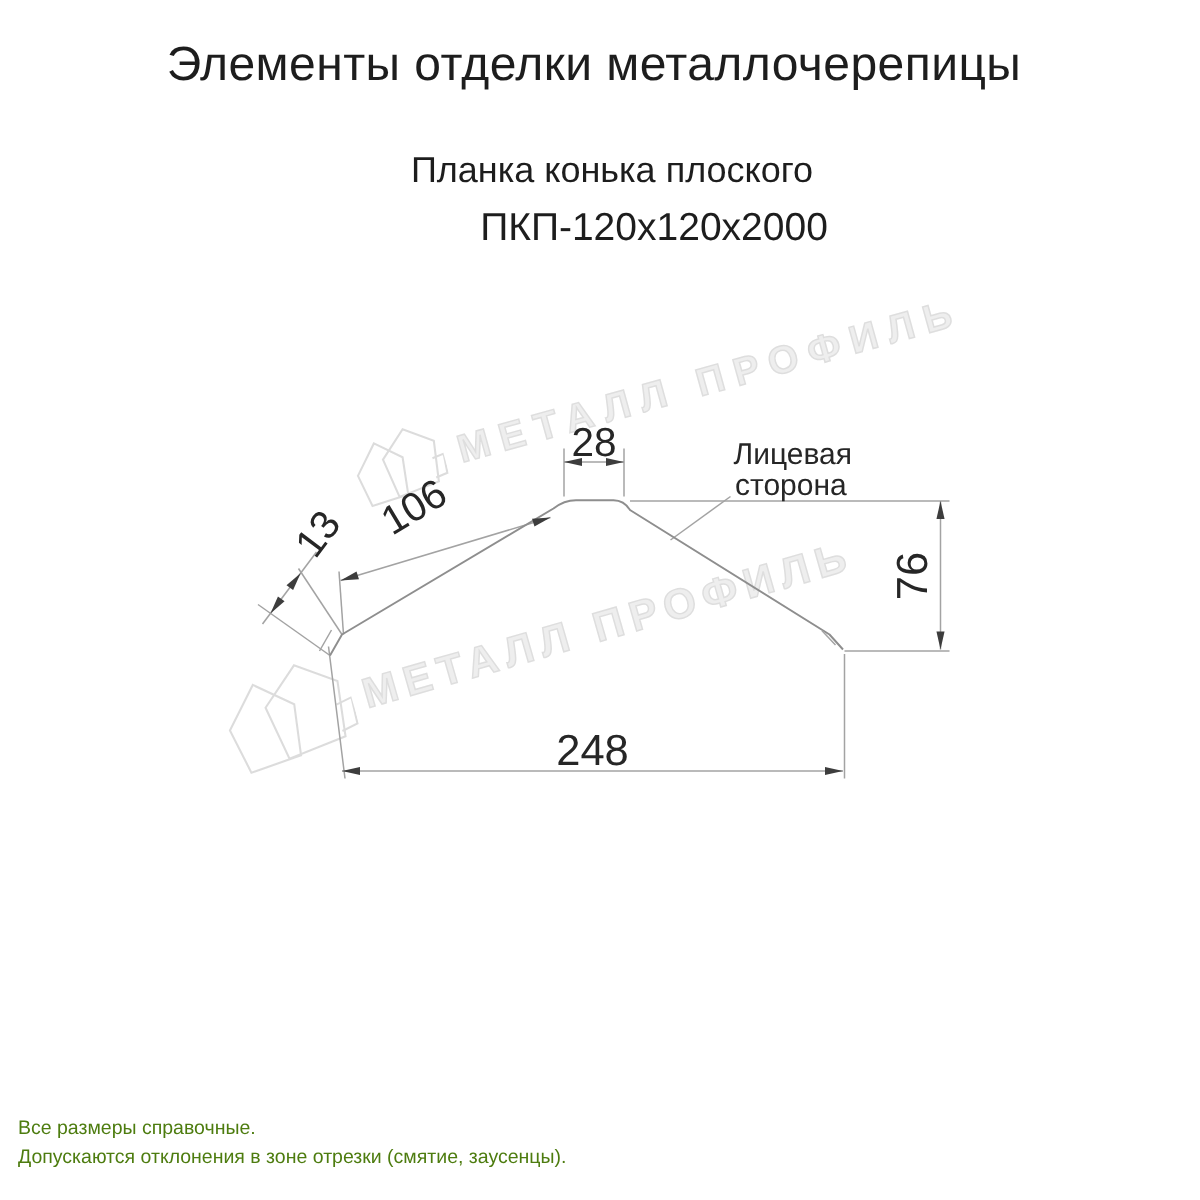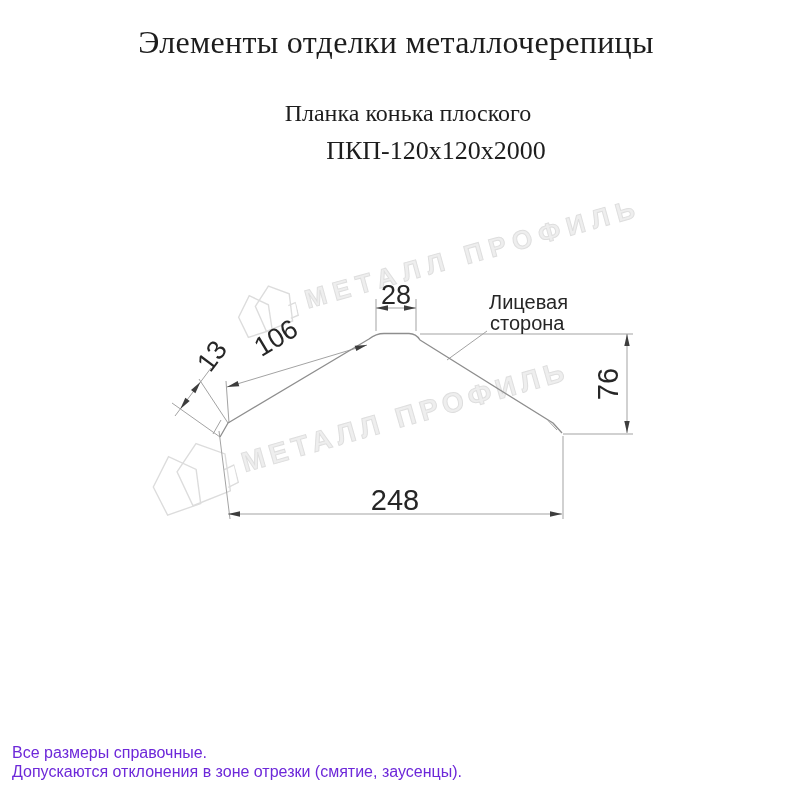--- a/index.html
+++ b/index.html
@@ -1,22 +1,22 @@
 <!DOCTYPE html>
 <html><head>
 <meta charset="utf-8">
 <style>
   html,body{margin:0;padding:0;background:#ffffff;width:800px;height:800px;overflow:hidden;
     font-family:"Liberation Sans", sans-serif;}
   .stage{position:relative;width:800px;height:800px;background:#fff;}
-  .hdr{position:absolute;left:0;width:792px;text-align:center;color:#1d1d1d;white-space:nowrap;font-family:Liberation Serif, serif;}
+  .hdr{position:absolute;left:0;width:792px;text-align:center;color:#1d1d1d;white-space:nowrap;}
   .title{top:24px;font-size:32px;letter-spacing:.3px;}
   .subtitle{top:100px;font-size:24px;margin-left:12px;}
   .model{top:136px;font-size:26px;margin-left:40px;}
-  .footer-line{position:absolute;left:12px;color:#6d28d9;font-size:16px;white-space:nowrap;}
+  .footer-line{position:absolute;left:12px;color:#4d7c0f;font-size:13px;white-space:nowrap;}
   .fl1{top:744px;}
   .fl2{top:763px;}
   .wm{position:absolute;display:flex;align-items:center;z-index:1;
       transform-origin:0 50%;white-space:nowrap;opacity:.85;}
   .wm-text{color:#ececec;-webkit-text-stroke:1px #d9d9d9;font-weight:bold;}
   .wm-upper{left:236px;top:291px;height:56px;transform:rotate(-15.5deg);gap:10px;}
   .wm-upper .wm-text{font-size:26px;letter-spacing:7px;}
   .wm-lower{left:150px;top:444px;height:92px;transform:rotate(-16deg);gap:8px;}
   .wm-lower .wm-text{font-size:28px;letter-spacing:5px;}
   svg.draw{position:absolute;left:0;top:0;z-index:2;}

